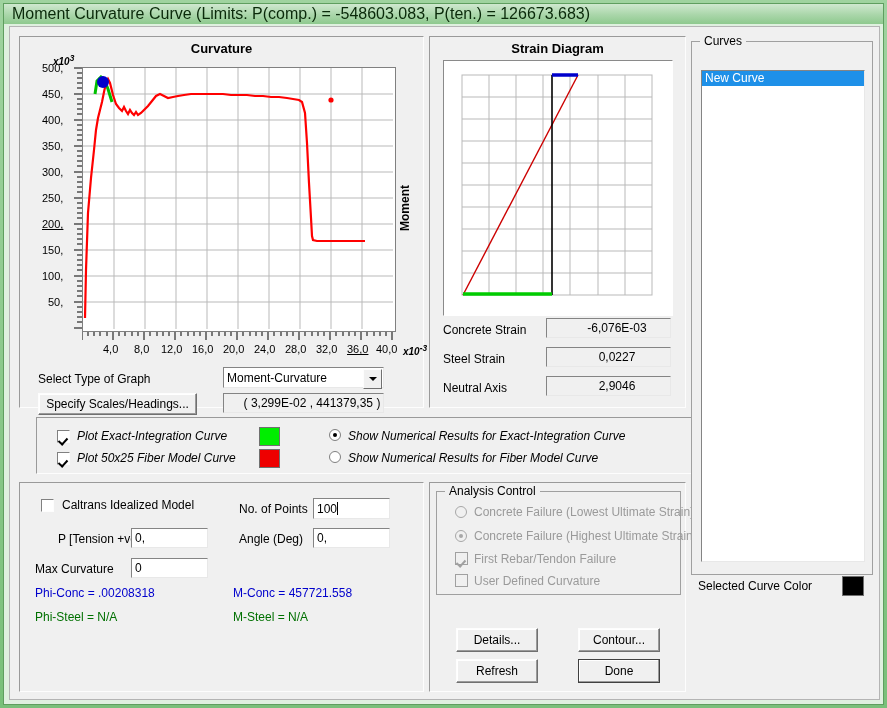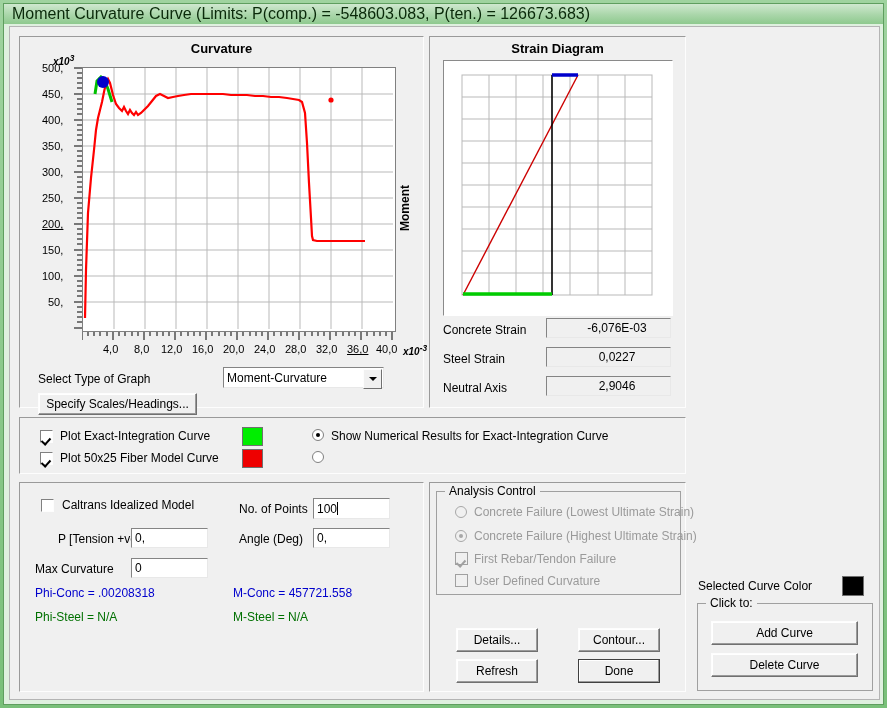--- a/index.html
+++ b/index.html
@@ -276,20 +276,21 @@
         <div class="vtext" style="left:378px;top:148px;">Moment</div>
 
         <div class="lbl" style="left:18px;top:335px;">Select Type of Graph</div>
         <div class="combo" style="left:203px;top:330px;width:161px;height:21px;">
           <span>Moment-Curvature</span>
           <span class="arrowbox">
               <i class="arrowdn"></i>
             </span>
         </div>
         <div class="btn" style="left:18px;top:356px;width:157px;height:20px;">Specify Scales/Headings...</div>
+        <div class="field ro" style="left:203px;top:356px;width:161px;height:20px;">( 3,299E-02 , 441379,35 )</div>
       </div>
 
       <div class="etched" style="left:419px;top:9px;width:255px;height:370px;">
         <div class="ctr-title" style="left:0;top:4px;width:255px;">Strain Diagram</div>
 
         <div class="sunken" style="position:absolute;left:13px;top:23px;width:228px;height:254px;">
           <svg width="226" height="252" viewBox="0 0 226 252">
             <g stroke="#b9b9b9" stroke-width="1" fill="none">
               <rect x="18" y="14" width="190" height="220"></rect>
               <line x1="45" y1="14" x2="45" y2="234"></line>
@@ -316,32 +317,33 @@
         </div>
 
         <div class="lbl" style="left:13px;top:286px;">Concrete Strain</div>
         <div class="field ro" style="left:116px;top:281px;width:125px;height:20px;">-6,076E-03</div>
         <div class="lbl" style="left:13px;top:315px;">Steel Strain</div>
         <div class="field ro" style="left:116px;top:310px;width:125px;height:20px;">0,0227</div>
         <div class="lbl" style="left:13px;top:344px;">Neutral Axis</div>
         <div class="field ro" style="left:116px;top:339px;width:125px;height:20px;">2,9046</div>
       </div>
 
-      <div class="etched" style="left:9px;top:390px;width:665px;height:55px;">
+      <div class="etched" style="left:26px;top:390px;width:665px;height:55px;font-style:italic;">
         <div class="cb checked" style="left:20px;top:12px;"></div>
         <div class="lbl" style="left:40px;top:11px;">Plot Exact-Integration Curve</div>
         <div class="swatch" style="left:222px;top:9px;width:19px;height:17px;background:#00ee00;"></div>
 
         <div class="cb checked" style="left:20px;top:34px;"></div>
         <div class="lbl" style="left:40px;top:33px;">Plot 50x25 Fiber Model Curve</div>
         <div class="swatch" style="left:222px;top:31px;width:19px;height:17px;background:#ee0000;"></div>
 
         <div class="rb sel" style="left:292px;top:11px;"></div>
         <div class="lbl" style="left:311px;top:11px;">Show Numerical Results for Exact-Integration Curve</div>
         <div class="rb" style="left:292px;top:33px;"></div>
+        <div class="lbl" style="left:311px;top:33px;">Show Numerical Results for Fiber Model Curve</div>
       </div>
 
       <div class="etched" style="left:9px;top:455px;width:403px;height:208px;">
         <div class="cb" style="left:21px;top:16px;"></div>
         <div class="lbl" style="left:42px;top:15px;">Caltrans Idealized Model</div>
 
         <div class="lbl" style="left:15px;top:49px;margin-left:23px;">P [Tension +ve]</div>
         <div class="field" style="left:111px;top:45px;width:77px;height:20px;">
           <span>0,</span>
         </div>
@@ -380,25 +382,26 @@
           <div class="cb dis" style="left:18px;top:82px;"></div>
           <div class="lbl dis-text" style="left:37px;top:82px;">User Defined Curvature</div>
         </div>
 
         <div class="btn" style="left:26px;top:145px;width:80px;height:22px;">Details...</div>
         <div class="btn" style="left:148px;top:145px;width:80px;height:22px;">Contour...</div>
         <div class="btn" style="left:26px;top:176px;width:80px;height:22px;">Refresh</div>
         <div class="btn default" style="left:148px;top:176px;width:80px;height:22px;">Done</div>
       </div>
 
+      <div class="groupbox" style="left:681px;top:14px;width:180px;height:532px;">
+        <span class="gb-title">Curves</span>
+        <div class="listbox" style="left:9px;top:28px;width:162px;height:490px;">
+          <div class="listitem sel">New Curve</div>
+        </div>
+      </div>
 
       <div class="lbl" style="left:688px;top:552px;">Selected Curve Color</div>
       <div class="swatch" style="left:832px;top:549px;width:20px;height:18px;background:#000000;"></div>
 
-      <div class="groupbox" style="left:687px;top:576px;width:174px;height:86px;">
-        <span class="gb-title">Click to:</span>
-        <div class="btn" style="left:13px;top:17px;width:145px;height:22px;">Add Curve</div>
-        <div class="btn" style="left:13px;top:49px;width:145px;height:22px;">Delete Curve</div>
-      </div>
 
     </div>
   </div>
 </div>
 
 </body></html>

